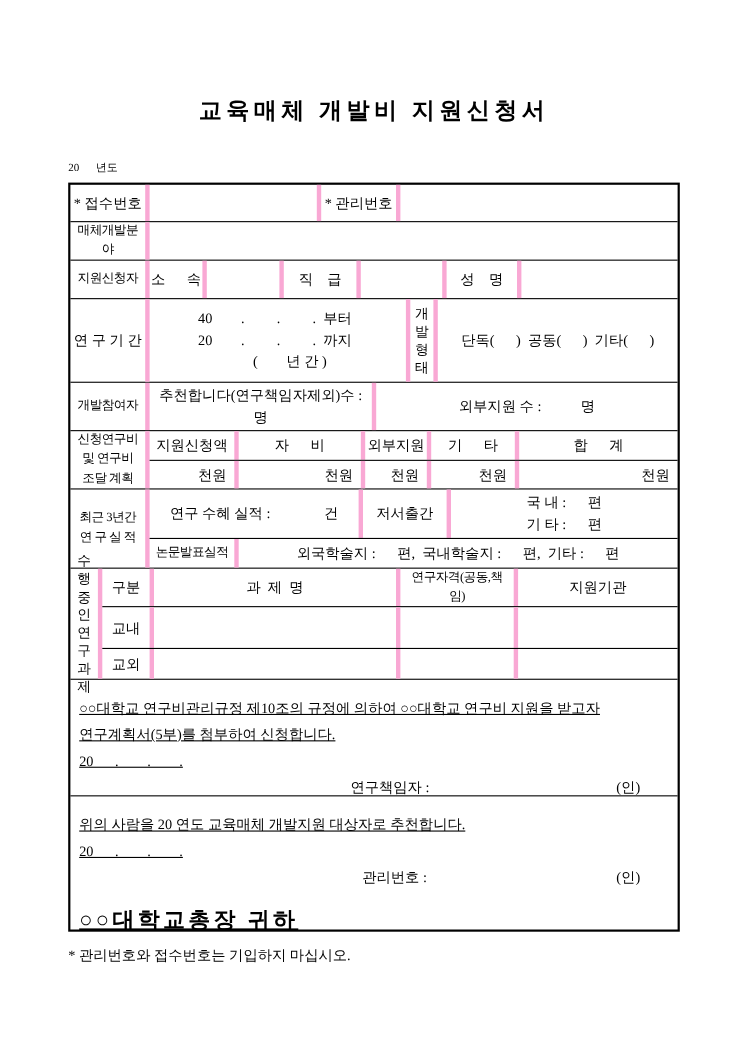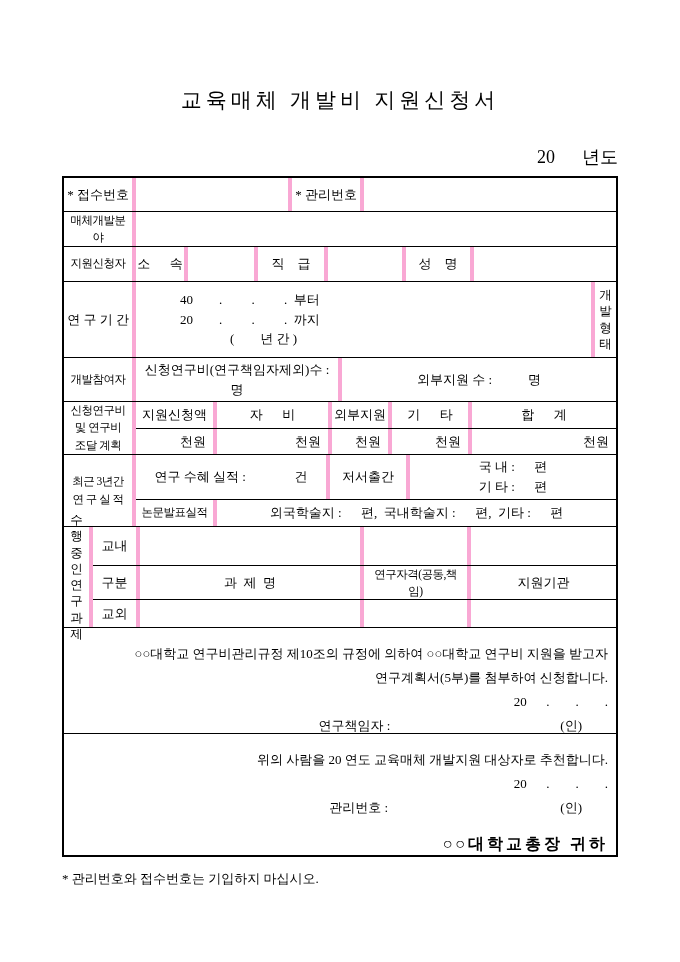--- a/index.html
+++ b/index.html
@@ -5,51 +5,51 @@
   * { box-sizing: border-box; margin: 0; padding: 0; }
   html, body { background: #ffffff; }
   body {
     width: 680px; height: 962px;
     font-family: "Liberation Serif", "DejaVu Serif", serif;
     color: #000; font-size: 13px;
     overflow: hidden;
   }
   .page { padding: 86px 62px 0 62px; }
   .title {
-    text-align: center; font-weight: normal; font-size: 21px;
+    text-align: center; font-weight: bold; font-size: 21px;
     letter-spacing: 4px; margin-bottom: 31px; white-space: pre;
   }
-  .year { white-space: pre; margin-bottom: 7px; font-size: 18px; text-align: right; }
+  .year { white-space: pre; margin-bottom: 7px; font-size: 10px; }
   .tbl { border: 2px solid #000; width: 556px; }
   .r { display: flex; align-items: stretch; }
   .r + .r { border-top: 1px solid #000; }
   .c {
     display: flex; flex-direction: column; align-items: center;
     justify-content: center; text-align: center;
     padding: 2px 4px; line-height: 1.5; min-width: 0;
   }
   .c + .c, .c + .col { border-left: 4px solid #f9a8d4; }
   .col { flex: 1 1 auto; display: flex; flex-direction: column; min-width: 0; }
   .col > .r { flex: 1 1 auto; }
   .col > .r + .r { border-top: 1px solid #000; }
   .grow { flex: 1 1 auto; }
   .pre { white-space: pre; }
   .left { align-items: flex-start; text-align: left; }
   .unit { align-items: flex-end; padding-right: 7px; }
   .fit { font-size: 11.5px; letter-spacing: -0.5px; }
   .vert { padding: 2px 1px; line-height: 1.3; font-size: 12.5px; }
   .freecell {
-    display: block; text-align: right;
-    padding: 14px 8px 0 8px; line-height: 1.85;
+    display: block; text-align: left;
+    padding: 14px 8px 0 8px; line-height: 1.85; text-decoration: underline;
   }
   .signline { position: relative; height: 24px; }
   .signer { position: absolute; white-space: pre; }
   .seal { position: absolute; right: 26px; }
   .addressee {
-    font-weight: bold; font-size: 16px; letter-spacing: 3px; margin-top: 9px;
+    font-weight: bold; font-size: 20px; letter-spacing: 3px; margin-top: 9px;
   }
   .footnote { margin-top: 13px; font-size: 13px; }
 </style>
 </head>
 <body>
 
 <div class="page">
 
   <div class="title">교육매체 개발비 지원신청서</div>
 
@@ -85,26 +85,27 @@
         <div class="pre">40        .         .         .  부터</div>
         <div class="pre">20        .         .         .  까지</div>
         <div class="pre" style="padding-left:50px">(        년 간 )</div>
       </div>
       <div class="c vert" style="width:25px">
         <div>개</div>
         <div>발</div>
         <div>형</div>
         <div>태</div>
       </div>
+      <div class="c pre" style="width:222px">단독(      )  공동(      )  기타(      )</div>
     </div>
 
     <div class="r" style="height:44px">
       <div class="c fit" style="width:68px">개발참여자</div>
       <div class="c" style="width:206px">
-        <div class="pre">신청연구비(연구책임자제외)수 :</div>
+        <div class="pre">추천합니다(연구책임자제외)수 :</div>
         <div class="pre">명</div>
       </div>
       <div class="c grow pre">외부지원 수 :           명</div>
     </div>
 
     <div class="r" style="height:53px">
       <div class="c fit" style="width:68px">
         <div>신청연구비</div>
         <div>및 연구비</div>
         <div>조달 계획</div>
@@ -149,31 +150,31 @@
     </div>
 
     <div class="r" style="height:101px">
       <div class="c vert" style="width:25px">
         <div>수행</div>
         <div>중인</div>
         <div>연구</div>
         <div>과제</div>
       </div>
       <div class="col">
+        <div class="r" style="height:31px">
+          <div class="c" style="width:43px">구분</div>
+          <div class="c pre" style="width:224px">과  제  명</div>
+          <div class="c fit" style="width:107px">연구자격(공동,책임)</div>
+          <div class="c grow">지원기관</div>
+        </div>
         <div class="r" style="height:35px">
           <div class="c" style="width:43px">교내</div>
           <div class="c" style="width:224px"></div>
           <div class="c" style="width:107px"></div>
           <div class="c grow"></div>
-        </div>
-        <div class="r" style="height:31px">
-          <div class="c" style="width:43px">구분</div>
-          <div class="c pre" style="width:224px">과  제  명</div>
-          <div class="c fit" style="width:107px">연구자격(공동,책임)</div>
-          <div class="c grow">지원기관</div>
         </div>
         <div class="r">
           <div class="c" style="width:43px">교외</div>
           <div class="c" style="width:224px"></div>
           <div class="c" style="width:107px"></div>
           <div class="c grow"></div>
         </div>
       </div>
     </div>
 

